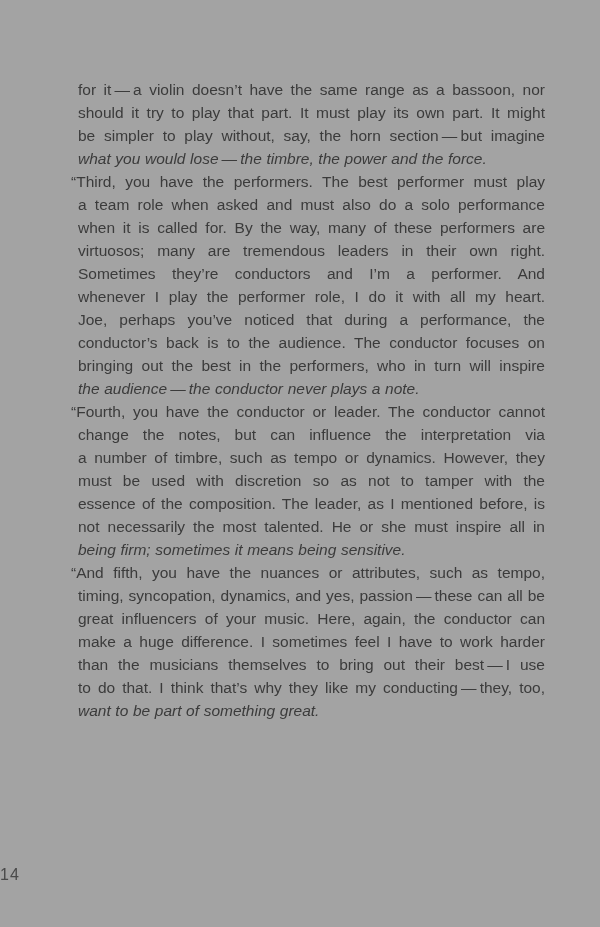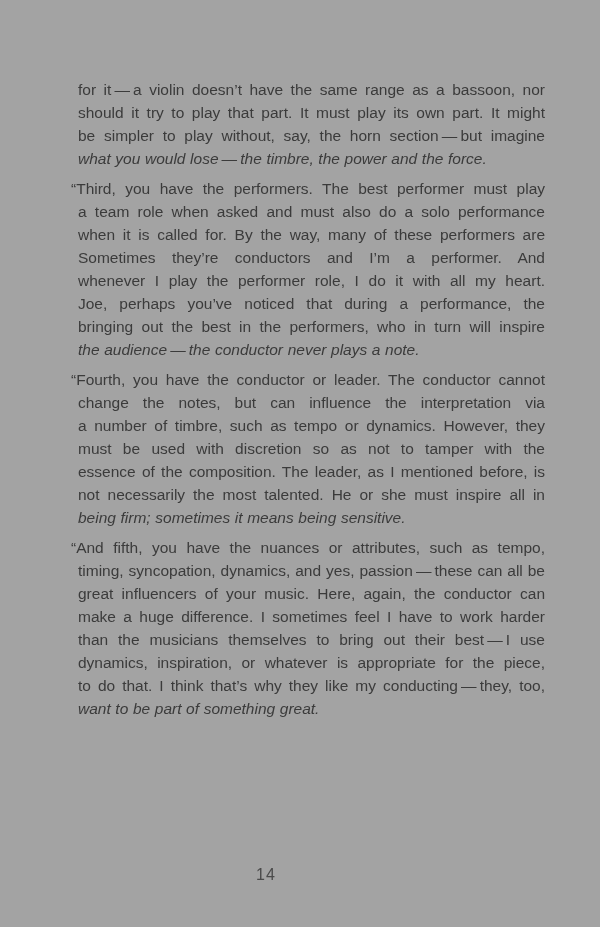--- a/index.html
+++ b/index.html
@@ -21,82 +21,82 @@
   .text-block {
     position: absolute;
     left: 78px;
     top: 78px;
     width: 467px;
     font-size: 15.5px;
     line-height: 23px;
     word-spacing: 0.02em;
   }
   .para + .para {
-    margin-top: 7px;
   }
   .line {
     text-align: justify;
     text-align-last: justify;
     -moz-text-align-last: justify;
   }
   .line.lastline {
     text-align-last: left;
     font-style: italic;
     -moz-text-align-last: left;
   }
   
   .para.hang .line:first-child {
     text-indent: -7px;
   }
   .folio {
     position: absolute;
     top: 863px;
     left: 0;
     width: 532px;
-    text-align: center;
+    text-align: left;
     font-size: 16px;
     line-height: 23px;
     letter-spacing: 1px;
   }
 </style>
 </head>
 <body>
 
 <div class="page" style="background: #a3a3a3; padding-left: 8px;">
   <div class="text-block" id="text-block" style="color: rgb(59, 59, 59);">
       <div class="para">
         <div class="line">for it — a violin doesn’t have the same range as a bassoon, nor</div>
         <div class="line">should it try to play that part. It must play its own part. It might</div>
         <div class="line">be simpler to play without, say, the horn section — but imagine</div>
         <div class="line lastline">what you would lose — the timbre, the power and the force.</div>
       </div>
       <div class="para hang">
         <div class="line">“Third, you have the performers. The best performer must play</div>
         <div class="line">a team role when asked and must also do a solo performance</div>
         <div class="line">when it is called for. By the way, many of these performers are</div>
+        <div class="line">virtuosos; many are tremendous leaders in their own right.</div>
         <div class="line">Sometimes they’re conductors and I’m a performer. And</div>
         <div class="line">whenever I play the performer role, I do it with all my heart.</div>
         <div class="line">Joe, perhaps you’ve noticed that during a performance, the</div>
+        <div class="line">conductor’s back is to the audience. The conductor focuses on</div>
         <div class="line">bringing out the best in the performers, who in turn will inspire</div>
         <div class="line lastline">the audience — the conductor never plays a note.</div>
       </div>
       <div class="para hang">
         <div class="line">“Fourth, you have the conductor or leader. The conductor cannot</div>
         <div class="line">change the notes, but can influence the interpretation via</div>
         <div class="line">a number of timbre, such as tempo or dynamics. However, they</div>
         <div class="line">must be used with discretion so as not to tamper with the</div>
         <div class="line">essence of the composition. The leader, as I mentioned before, is</div>
         <div class="line">not necessarily the most talented. He or she must inspire all in</div>
         <div class="line lastline">being firm; sometimes it means being sensitive.</div>
       </div>
       <div class="para hang">
         <div class="line">“And fifth, you have the nuances or attributes, such as tempo,</div>
         <div class="line">timing, syncopation, dynamics, and yes, passion — these can all be</div>
         <div class="line">great influencers of your music. Here, again, the conductor can</div>
         <div class="line">make a huge difference. I sometimes feel I have to work harder</div>
         <div class="line">than the musicians themselves to bring out their best — I use</div>
-        <div class="line">dynamics, inspiration, or whatever is appropriate for the piece,</div>
         <div class="line">to do that. I think that’s why they like my conducting — they, too,</div>
         <div class="line lastline">want to be part of something great.</div>
       </div>
     </div>
   <div class="folio" style="color: rgb(74, 74, 74);">14</div>
 </div>
 
 </body></html>

